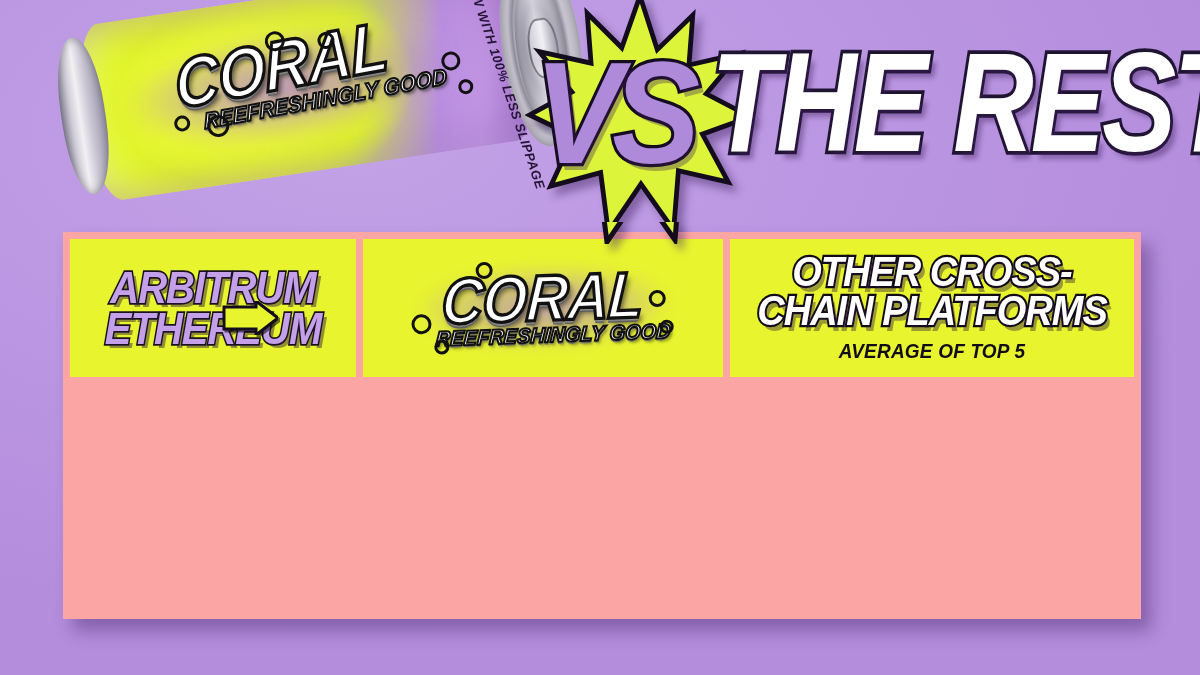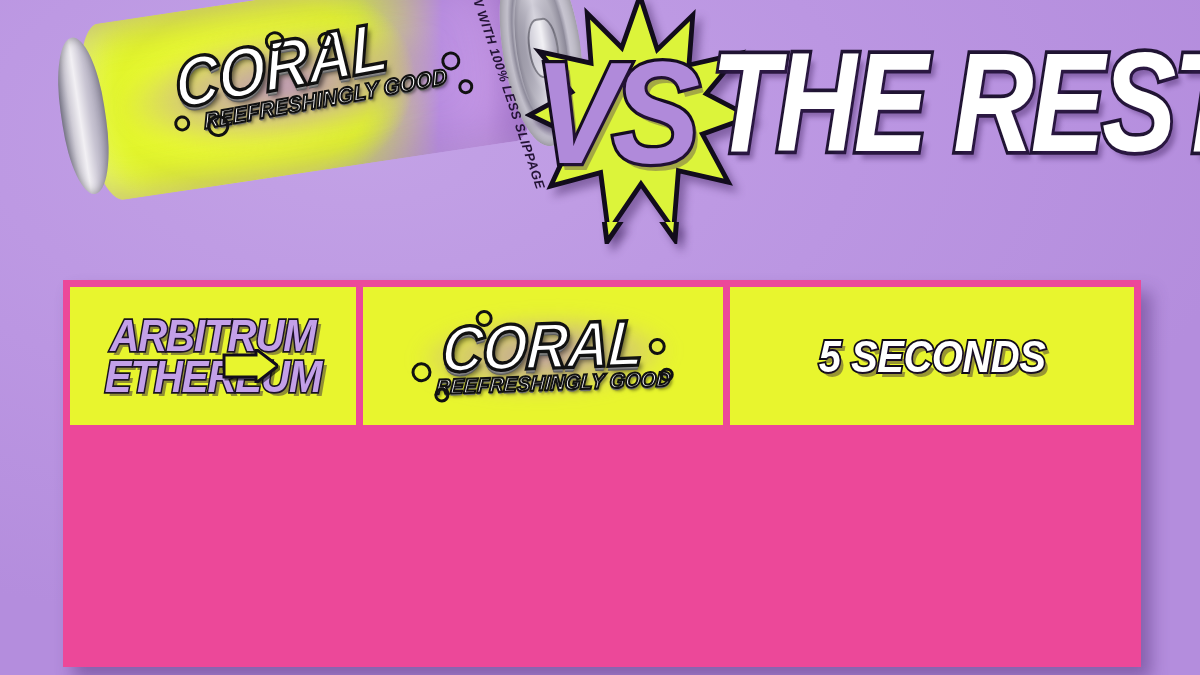--- a/index.html
+++ b/index.html
@@ -108,27 +108,26 @@
     color:#ffffff;-webkit-text-stroke:6px #201433;
     letter-spacing:-3px;white-space:nowrap;
     transform:scaleY(1.22) scaleX(.96);
     text-shadow:6px 7px 5px rgba(60,30,90,.4);
     paint-order:stroke fill;
   }
 
   
   .table{
     position:absolute;left:63px;top:232px;width:1078px;height:387px;
-    background:#ec4899;
+    background:#fca5a5;
     display:grid;
     grid-template-columns:286px 360px 1fr;
     grid-template-rows:138px 122px 1fr;
     gap:7px;padding:7px;box-sizing:border-box;
     box-shadow:10px 12px 16px rgba(70,35,105,.42);
-    margin-top:48px;
   }
   .cell{
     background:#e8f52e;
     display:flex;flex-direction:column;align-items:center;justify-content:center;
     position:relative;overflow:hidden;text-align:center;
   }
 
   
   .hdr-a{
     font-weight:bold;font-style:italic;font-size:40px;line-height:1.02;
@@ -243,24 +242,26 @@
         <div class="logo2-word">CORAL</div>
         <div class="logo2-tag">REEFRESHINGLY GOOD</div>
         <div class="bubble" style="left:74px;top:6px;width:11px;height:11px;"></div>
         <div class="bubble" style="left:8px;top:56px;width:14px;height:14px;"></div>
         <div class="bubble" style="left:30px;top:82px;width:9px;height:9px;"></div>
         <div class="bubble" style="left:246px;top:40px;width:11px;height:11px;"></div>
         <div class="bubble" style="left:256px;top:70px;width:8px;height:8px;"></div>
       </div>
     </div>
 
-
     <div class="cell">
-      <div class="val">5 SECONDS</div>
-    </div>
+      <div class="hdr-c">OTHER CROSS-</div>
+      <div class="hdr-c">CHAIN PLATFORMS</div>
+      <div class="hdr-c-sub">AVERAGE OF TOP 5</div>
+    </div>
+
 
   </div>
 
   <svg class="burst-over" viewBox="0 0 230 250">
     <clipPath id="lowerclip">
         <rect x="0" y="228" width="230" height="40"></rect>
       </clipPath>
     <polygon clip-path="url(#lowerclip)" points="115,2 133,58 170,22 166,74 219,62 184,104 230,128 180,146 207,196 155,184 150,246 116,198 82,248 74,186 22,200 46,148 0,126 44,102 10,60 64,72 60,20 96,56" fill="#dcf43a" stroke="#120c1c" stroke-width="5"></polygon>
   </svg>
 </div>

